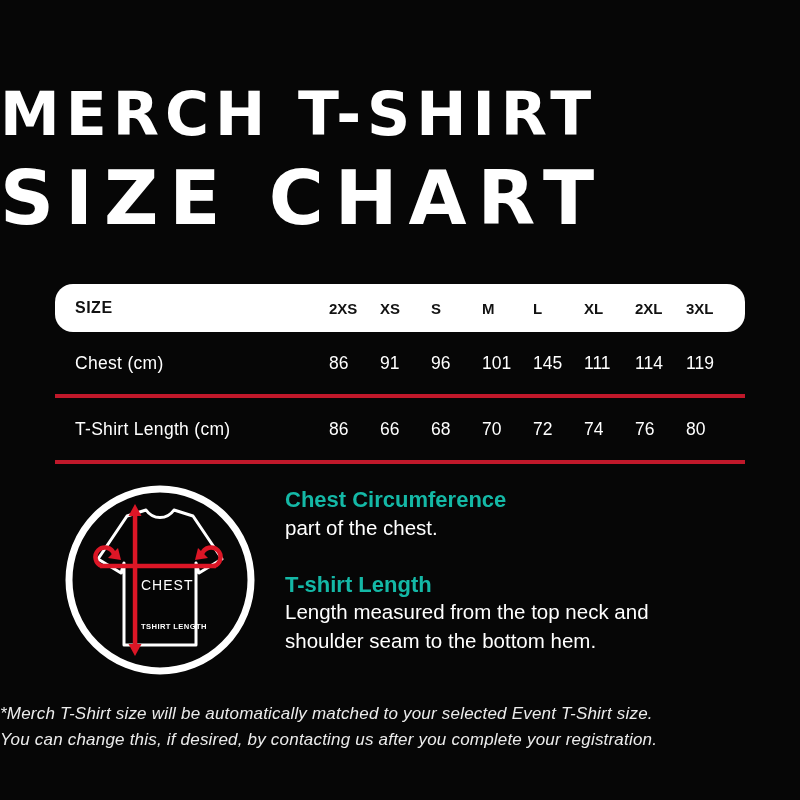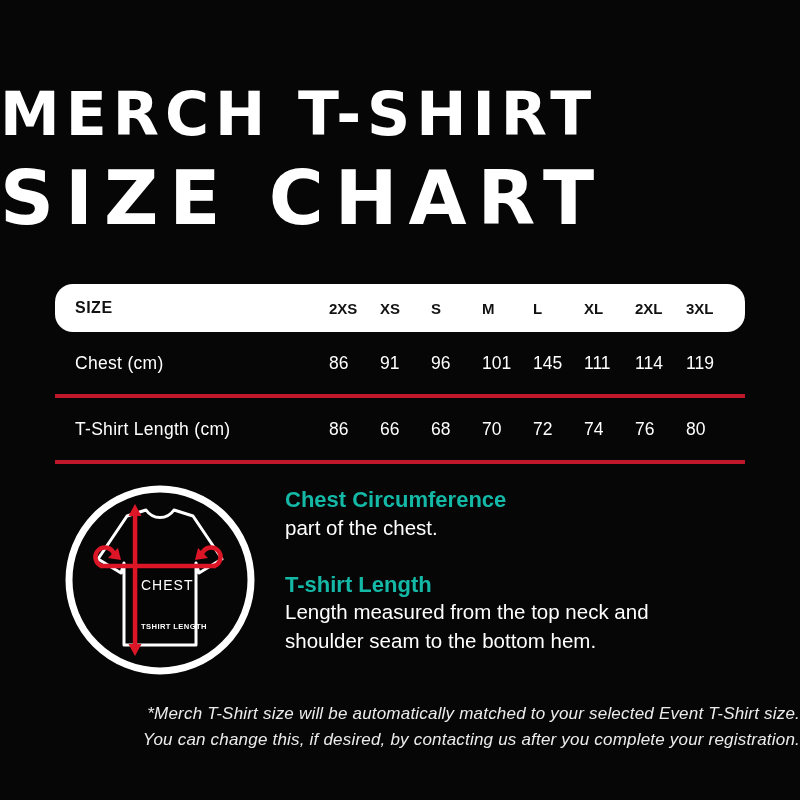--- a/index.html
+++ b/index.html
@@ -24,21 +24,21 @@
   .t-row .cell{text-align:left;}
   .t-row .cell.lab{text-align:left;letter-spacing:.3px;}
   .t-head .cell.lab{letter-spacing:.5px;font-size:16px;}
   
   .measure-icon{position:absolute;left:62px;top:482px;width:196px;height:196px;}
   .info-col{position:absolute;left:285px;top:486px;width:460px;}
   .info-heading{color:#14b8a6;font-size:22px;font-weight:700;line-height:1.25;}
   .info-line{color:#fff;font-size:20.5px;line-height:1.38;}
   .info-block + .info-block{margin-top:29px;}
   
-  .footnote{position:absolute;top:701px;left:0;right:0;text-align:right;
+  .footnote{position:absolute;top:701px;left:0;right:0;text-align:left;
     font-style:italic;font-size:17px;line-height:1.55;color:#ececec;letter-spacing:.2px;}
 </style>
 </head>
 <body>
 
 <div class="poster">
 
   <div class="title-block">
     <div class="title-line1">MERCH T-SHIRT</div>
     <div class="title-line2">SIZE CHART</div>

